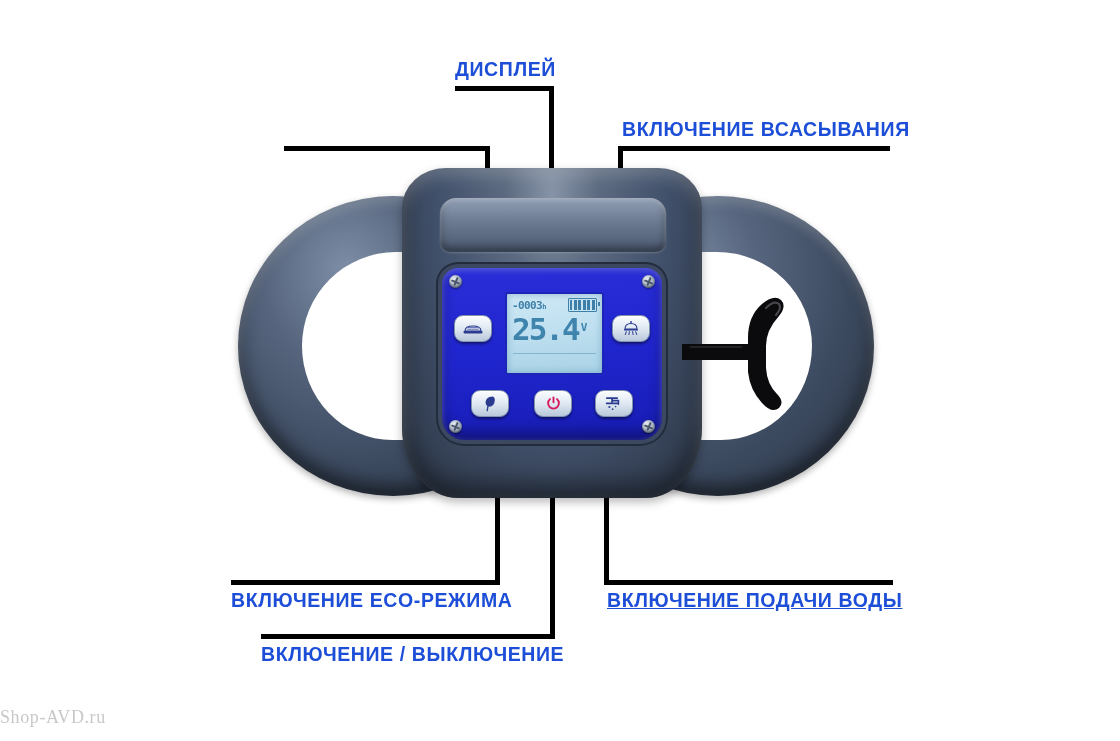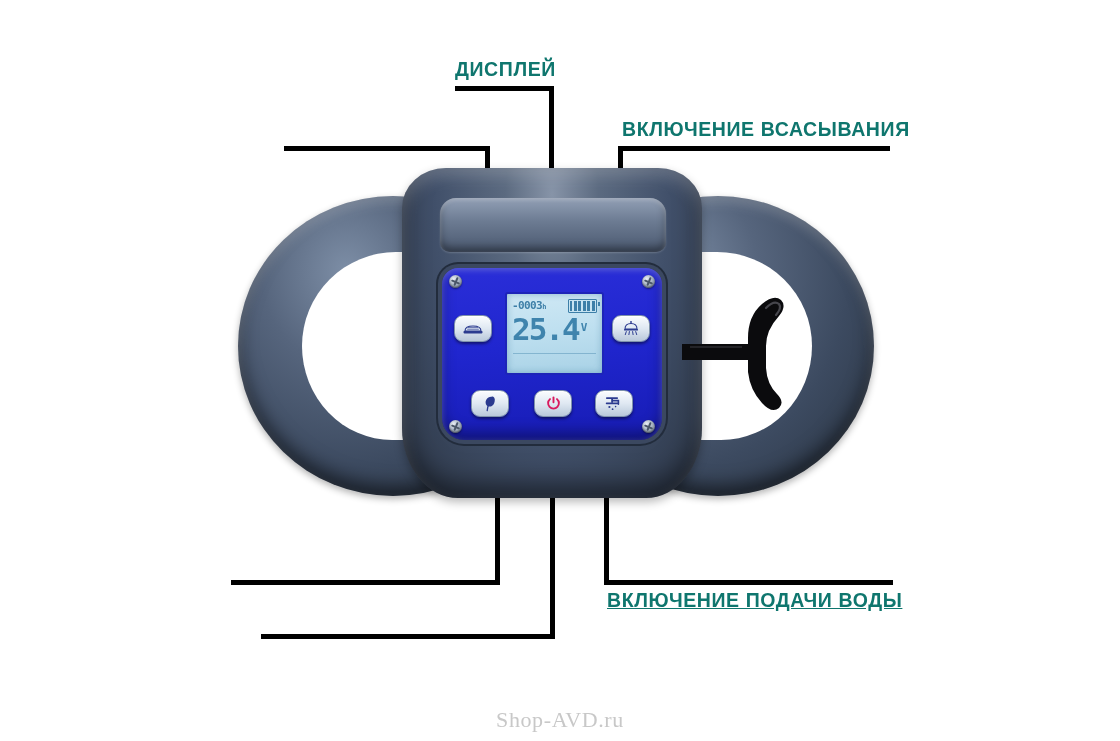--- a/index.html
+++ b/index.html
@@ -10,21 +10,21 @@
   }
   #stage{position:absolute;inset:0;}
 
   
   .label{
     position:absolute;
     font-family:"Liberation Sans",sans-serif;
     font-weight:bold;
     font-size:19.5px;
     letter-spacing:0.6px;
-    color:#0f766e;
+    color:#1d4ed8;
     white-space:nowrap;
     line-height:1;
   }
 
   
   .ln{position:absolute;background:#000;}
 
   
   #device{position:absolute;left:232px;top:168px;width:648px;height:352px;}
 
@@ -96,21 +96,21 @@
   
   #lcd{
     position:absolute;left:63px;top:24px;width:95px;height:79px;
     background:linear-gradient(175deg,#cfe8f4 0%,#bfe0f0 45%,#a9d2e6 100%);
     border:2px solid #1d24b8;border-radius:3px;
     box-shadow:inset 0 0 7px rgba(60,120,160,.45);
     overflow:hidden;
   }
   #lcd-topline{
     position:absolute;left:5px;top:5px;right:5px;height:13px;
-    display:flex;align-items:center;justify-content:space-between;
+    display:flex;align-items:flex-end;justify-content:space-between;
   }
   #lcd-hours{
     font-family:"DejaVu Sans Mono",monospace;
     font-size:11px;font-weight:bold;color:#3d7fa8;letter-spacing:-0.6px;
   }
   #lcd-hours .u{font-size:7px;}
   #batt{
     position:relative;width:25px;height:10px;
     border:1.5px solid #3d7fa8;border-radius:1px;
     background:repeating-linear-gradient(90deg,#3d7fa8 0 3px,transparent 3px 4.6px);
@@ -146,38 +146,40 @@
   #btn-eco{left:29px;bottom:23px;}
   #btn-power{left:92px;bottom:23px;}
   #btn-water{right:29px;bottom:23px;}
 
   
   #lever{position:absolute;left:450px;top:118px;width:112px;height:136px;}
   #lever svg{display:block;}
 
   
   #watermark{
-    position:absolute;left:0;right:0;top:707px;text-align:center;
-    font-family:"Liberation Serif",serif;font-size:22px;
+    position:absolute;left:0;right:0;top:707px;text-align:left;
+    font-family:"Liberation Serif",serif;font-size:18px;
     color:#c8c8c8;letter-spacing:.6px;
   }
 </style>
 </head>
 <body>
 
 <div id="stage">
 
   <div class="label" id="lbl-display" style="left:455px;top:60px;">ДИСПЛЕЙ</div>
 
 
   <div class="label" id="lbl-suction" style="left:622px;top:120px;">ВКЛЮЧЕНИЕ ВСАСЫВАНИЯ</div>
 
+  <div class="label" id="lbl-eco" style="left:231px;top:591px;">ВКЛЮЧЕНИЕ ECO-РЕЖИМА</div>
 
   <div class="label" id="lbl-water" style="left:607px;top:591px;text-decoration:underline;">ВКЛЮЧЕНИЕ ПОДАЧИ ВОДЫ</div>
 
+  <div class="label" id="lbl-power" style="left:261px;top:645px;">ВКЛЮЧЕНИЕ / ВЫКЛЮЧЕНИЕ</div>
 
   <div class="ln" style="left:455px;top:86px;width:99px;height:5px;"></div>
   <div class="ln" style="left:549px;top:86px;width:5px;height:222px;"></div>
 
   <div class="ln" style="left:284px;top:146px;width:206px;height:5px;"></div>
   <div class="ln" style="left:485px;top:146px;width:5px;height:176px;"></div>
 
   <div class="ln" style="left:618px;top:146px;width:272px;height:5px;"></div>
   <div class="ln" style="left:618px;top:146px;width:5px;height:174px;"></div>
 

